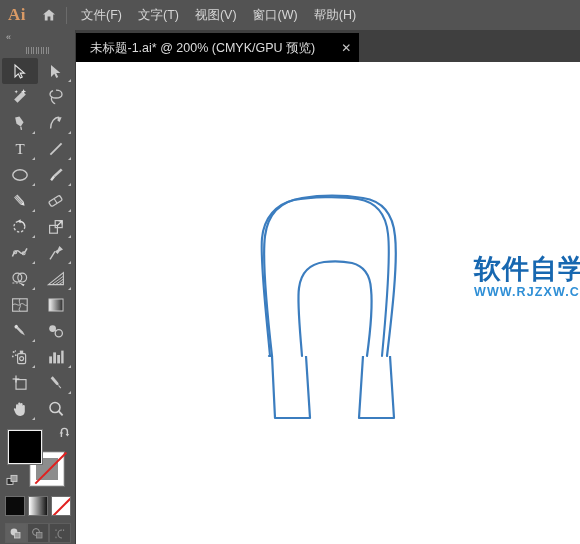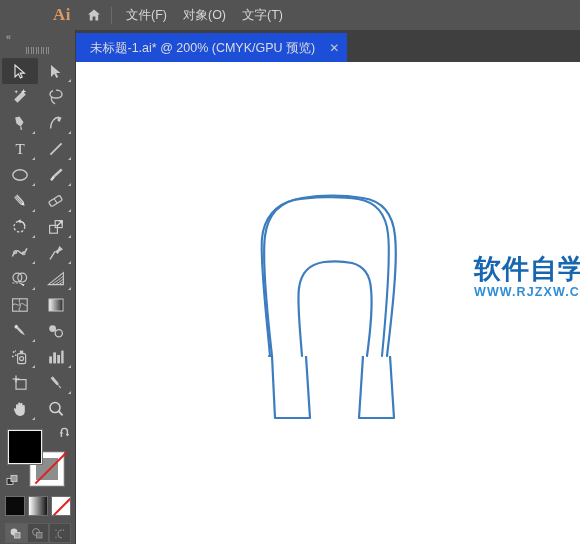--- a/index.html
+++ b/index.html
@@ -13,42 +13,41 @@
 
   
   .menubar{
     position:absolute;left:0;top:0;width:580px;height:30px;
     background:#535353;display:flex;align-items:center;
   }
   .ai-logo{
     width:34px;height:30px;display:flex;align-items:center;justify-content:center;
     color:#d99a66;font-size:17px;font-weight:bold;letter-spacing:.5px;
     font-family:"Liberation Serif","DejaVu Serif",serif;
-    padding-left:45px;
   }
   .home-btn{
     width:30px;height:30px;display:flex;align-items:center;justify-content:center;
   }
   .home-btn svg{display:block;}
   .menu-sep{width:1px;height:17px;background:#6b6b6b;margin:0 6px 0 2px;}
   .menu-items{display:flex;align-items:center;height:30px;}
   .menu-item{
     color:#d6d6d6;font-size:12.5px;padding:3px 8px;line-height:16px;
     white-space:nowrap;cursor:default;
   }
 
   
   .tabbar{
     position:absolute;left:76px;top:30px;width:504px;height:32px;
     background:#3f3f3f;
   }
   .tab{
     position:absolute;left:0px;top:3px;height:29px;
-    background:#1d4ed8;display:flex;align-items:center;
-    padding:0 6px 0 14px;box-sizing:border-box;
+    background:#000000;display:flex;align-items:center;
+    padding:0 6px 0 14px;box-sizing:border-box;gap:12px;
   }
   .tab-title{color:#dcdcdc;font-size:12.5px;white-space:nowrap;line-height:14px;}
   .tab-close{
     margin-left:12px;color:#c8c8c8;font-size:12px;width:14px;height:14px;
     display:flex;align-items:center;justify-content:center;line-height:1;
     font-family:"DejaVu Sans",sans-serif;
   }
 
   
   .toolbar{
@@ -168,22 +167,24 @@
   <div class="menubar">
     <div class="ai-logo">Ai</div>
     <div class="home-btn">
       <svg width="16" height="16" viewBox="0 0 16 16" aria-hidden="true">
         <path d="M8 2.4 L14 7.6 L12.2 7.6 L12.2 13.4 L9.4 13.4 L9.4 9.6 L6.6 9.6 L6.6 13.4 L3.8 13.4 L3.8 7.6 L2 7.6 Z" fill="#c9c9c9"></path>
       </svg>
     </div>
     <div class="menu-sep"></div>
     <div class="menu-items">
       <div class="menu-item">文件(F)</div>
-      <div class="menu-item">对象(O)</div>
       <div class="menu-item">文字(T)</div>
+      <div class="menu-item">视图(V)</div>
+      <div class="menu-item">窗口(W)</div>
+      <div class="menu-item">帮助(H)</div>
     </div>
   </div>
 
   <div class="tabbar">
     <div class="tab">
       <span class="tab-title">未标题-1.ai* @ 200% (CMYK/GPU 预览)</span>
       <span class="tab-close">✕</span>
     </div>
   </div>
 

